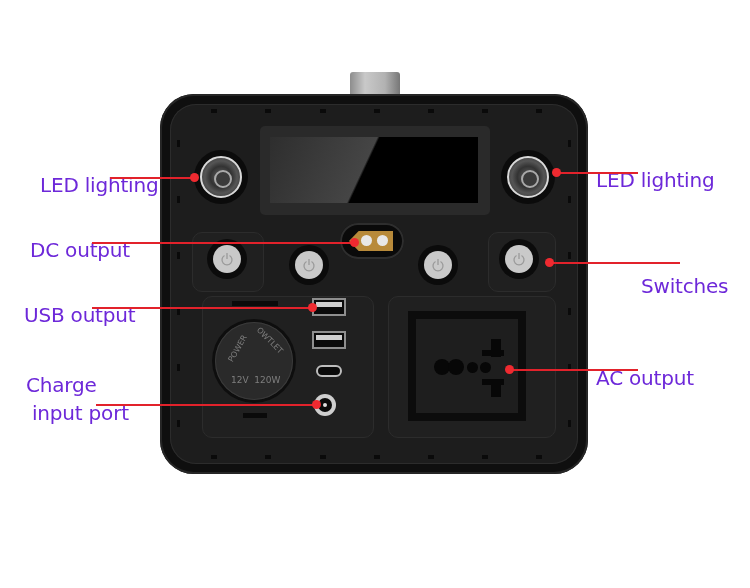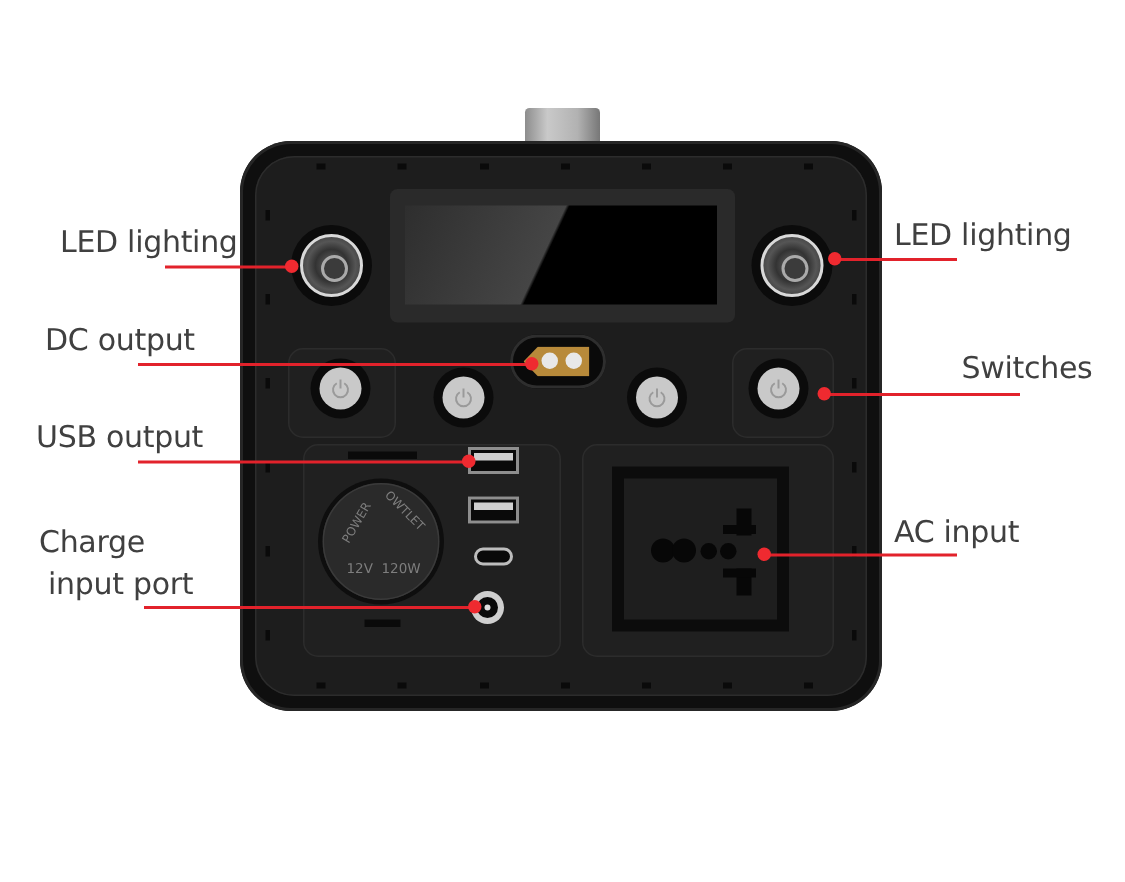--- a/index.html
+++ b/index.html
@@ -1,18 +1,18 @@
 <!DOCTYPE html>
 <html><head>
 <meta charset="utf-8">
 <style>
   html,body{margin:0;padding:0;}
   body{width:750px;height:588px;background:#ffffff;position:relative;overflow:hidden;font-family:"DejaVu Sans","Liberation Sans",sans-serif;}
   .abs{position:absolute;}
-  .label{position:absolute;color:#404040;font-size:20px;line-height:24px;white-space:nowrap;letter-spacing:-0.2px;}
+  .label{position:absolute;color:#6d28d9;font-size:20px;line-height:24px;white-space:nowrap;letter-spacing:-0.2px;margin-top:24px;}
   .leader{position:absolute;height:1.5px;background:#e2222b;}
   .dot{position:absolute;width:9px;height:9px;border-radius:50%;background:#ef2a30;}
   .handle{left:350px;top:72px;width:50px;height:28px;border-radius:3px 3px 0 0;background:linear-gradient(90deg,#8d8d8d,#c9c9c9 30%,#b2b2b2 70%,#777);}
   .body{left:160px;top:94px;width:428px;height:380px;border-radius:34px;background:#0f0f0f;box-shadow:inset 0 0 0 2px #262626;}
   .inner{position:absolute;left:10px;top:10px;right:10px;bottom:10px;border-radius:26px;background:#1d1d1d;box-shadow:inset 0 0 0 1px #2c2c2c;}
   .tick{position:absolute;width:6px;height:4px;background:#0a0a0a;}
   .vtick{position:absolute;width:3px;height:7px;background:#0a0a0a;}
   .screen-frame{left:260px;top:126px;width:230px;height:89px;background:#2a2a2a;border-radius:5px;}
   .screen{left:270px;top:137px;width:208px;height:66px;background:linear-gradient(115deg,#2e2e2e 0%,#454545 45%,#000 46%,#000 100%);}
   .led-outer{width:54px;height:54px;border-radius:50%;background:#0b0b0b;}
@@ -182,19 +182,19 @@
 
 <div class="label" style="left:26px;top:349px">Charge</div>
 <div class="label" style="left:32px;top:377px">input port</div>
 <div class="leader" style="left:96px;top:404px;width:222px"></div>
 <div class="dot" style="left:312px;top:400px"></div>
 
 <div class="label" style="left:596px;top:144px">LED lighting</div>
 <div class="leader" style="left:556px;top:172px;width:82px"></div>
 <div class="dot" style="left:552px;top:168px"></div>
 
-<div class="label" style="left:641px;top:233px">Switches</div>
+<div class="label" style="left:641px;top:250px">Switches</div>
 <div class="leader" style="left:550px;top:262px;width:130px"></div>
 <div class="dot" style="left:545px;top:258px"></div>
 
-<div class="label" style="left:596px;top:342px">AC input</div>
+<div class="label" style="left:596px;top:342px">AC output</div>
 <div class="leader" style="left:508px;top:369px;width:130px"></div>
 <div class="dot" style="left:505px;top:365px"></div>
 
 </body></html>

